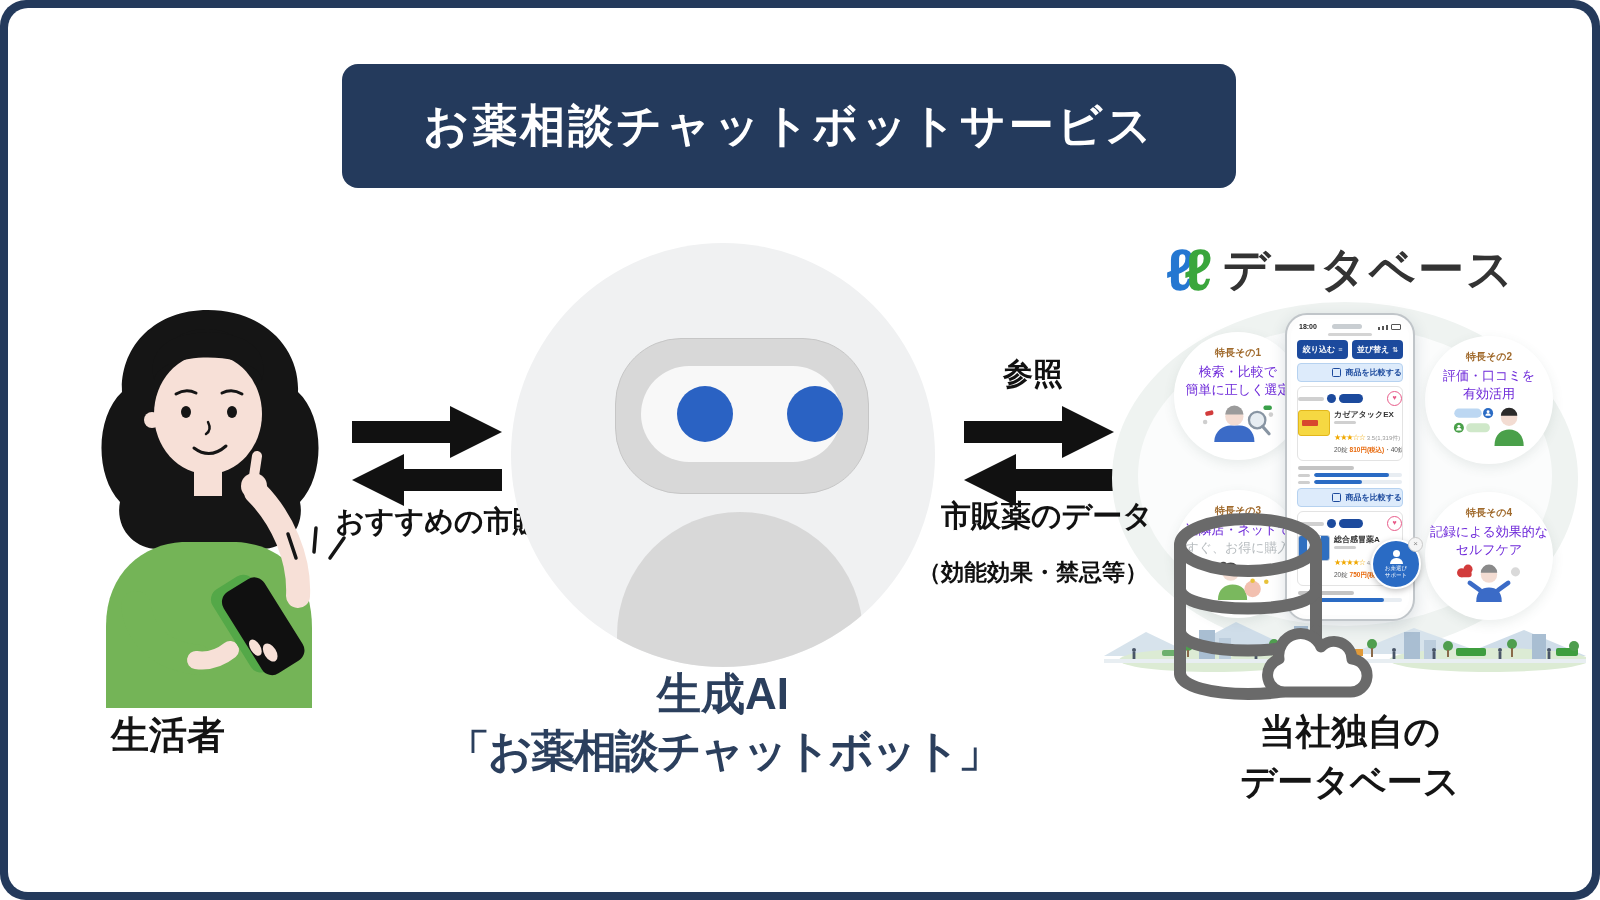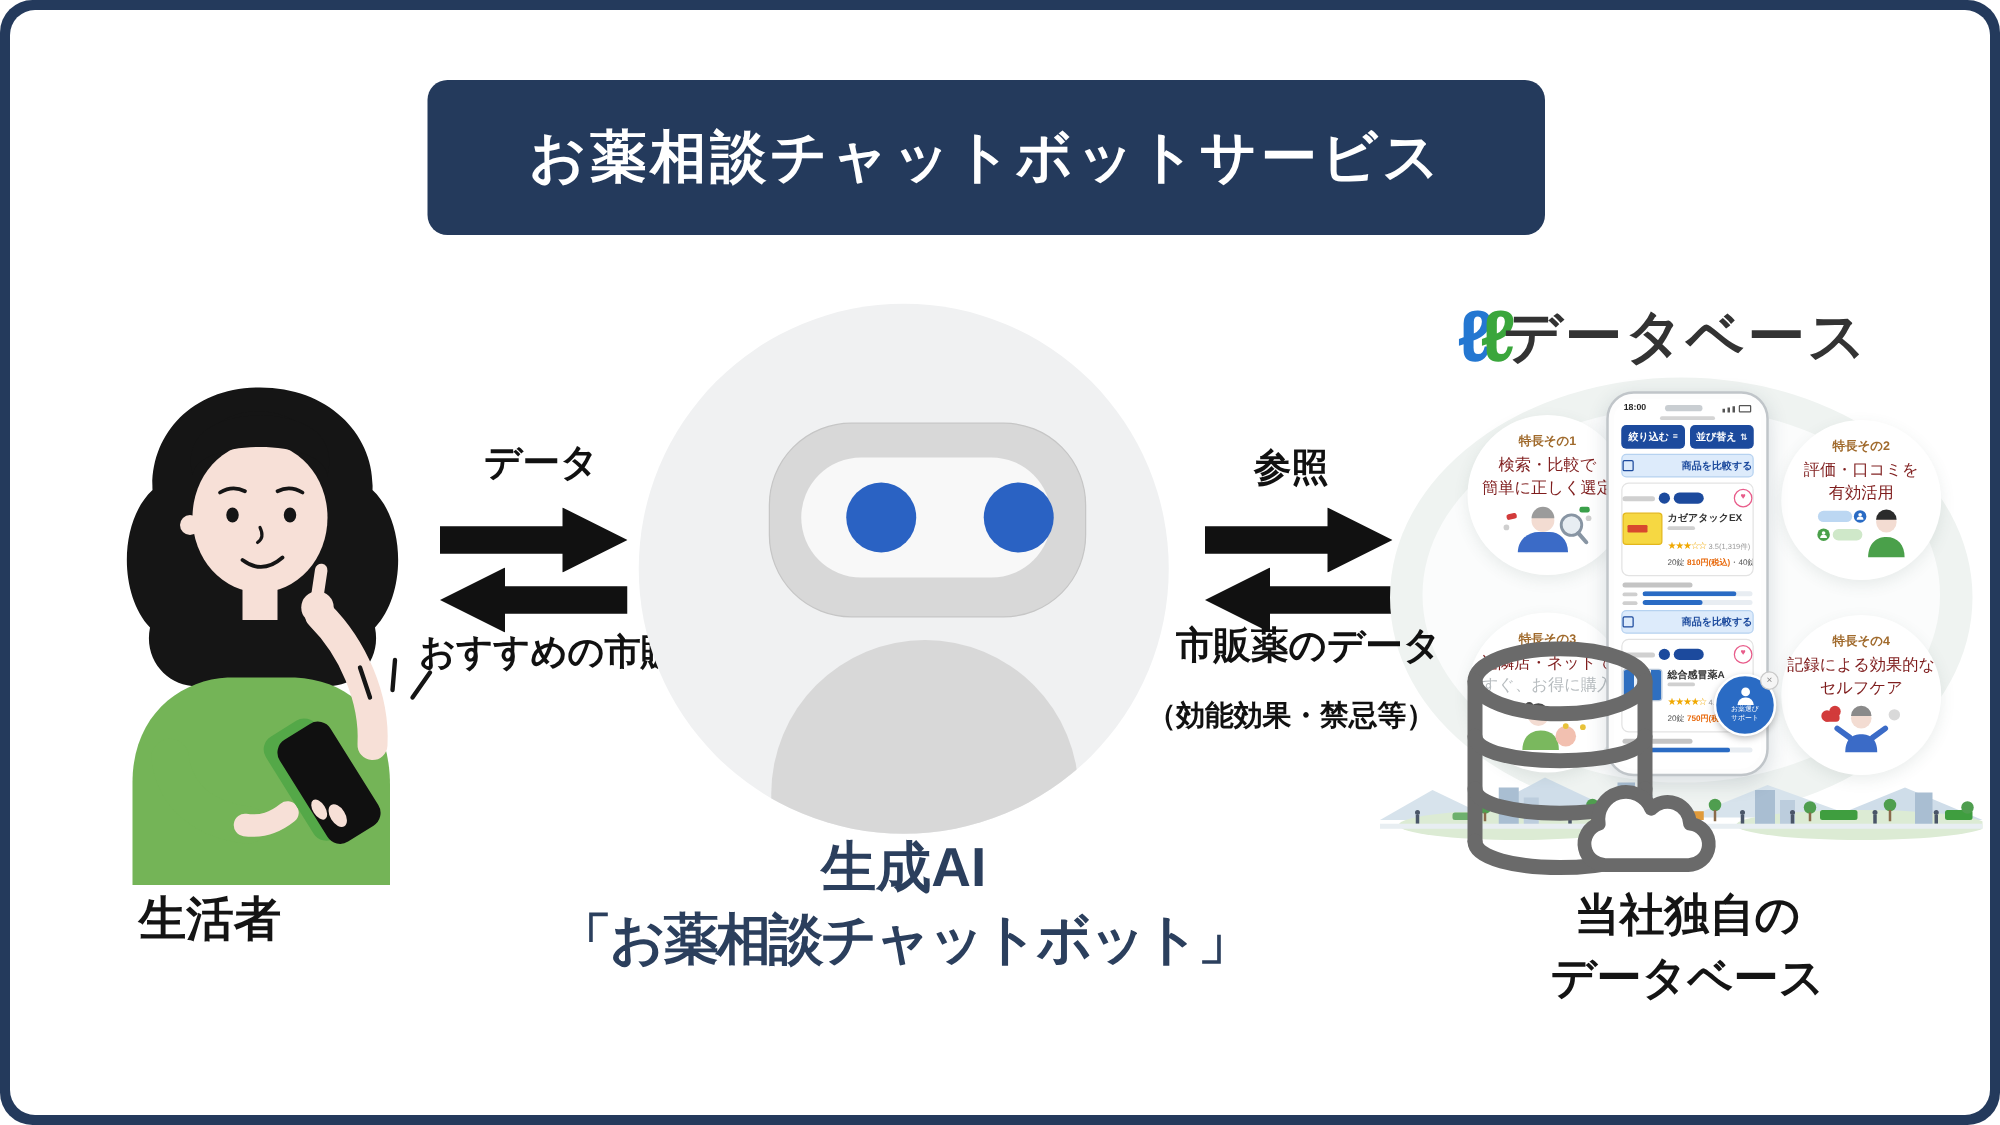--- a/index.html
+++ b/index.html
@@ -32,31 +32,31 @@
   .robot-head{position:absolute;left:104px;top:95px;width:252px;height:154px;background:#d8d8d8;border:1px solid #c6c6c6;border-radius:66px;}
   .robot-face{position:absolute;left:25px;top:27px;width:200px;height:96px;background:#f8f8f8;border-radius:48px;}
   .robot-eye{position:absolute;top:20px;width:56px;height:56px;border-radius:50%;background:#2a62c3;}
   .eye-l{left:36px;} .eye-r{left:146px;}
   .robot-body{position:absolute;left:106px;top:269px;width:246px;height:156px;background:#d8d8d8;border-radius:123px 123px 0 0;}
 
   
   .collage-bg{left:1104px;top:294px;width:466px;height:352px;border-radius:50%;background:#eff3f1;z-index:1;}
   .collage-bg-inner{left:1130px;top:318px;width:414px;height:300px;border-radius:50%;background:#fbfcfc;z-index:1;}
   .logo-row{left:1158px;top:226px;height:72px;display:flex;align-items:center;z-index:5;}
-  .logo-loops{font-size:58px;font-weight:700;font-style:italic;letter-spacing:-10px;line-height:1;}
+  .logo-loops{font-size:58px;font-weight:700;font-style:italic;letter-spacing:-10px;line-height:1;margin-right:20px;}
   .loop-b{color:#2477d1;} .loop-g{color:#3aa63c;}
   .brand-name{font-size:46px;font-weight:700;color:#333;letter-spacing:2px;}
 
   .feature-circle{
     width:128px;height:128px;border-radius:50%;background:#fff;
     box-shadow:0 4px 12px rgba(60,90,80,.10);z-index:3;
     display:flex;flex-direction:column;align-items:center;padding-top:14px;box-sizing:border-box;
   }
   .feat-tag{font-size:10px;font-weight:700;color:#a06a2c;margin-bottom:3px;}
-  .feat-line{font-size:13px;color:#7f1d1d;line-height:1.35;white-space:nowrap;}
+  .feat-line{font-size:13px;color:#6d28d9;line-height:1.35;white-space:nowrap;}
   .feat-line.muted{color:#b7bcbf;}
   .feat-art{margin-top:2px;}
 
   
   .phone{left:1277px;top:305px;width:130px;height:308px;background:#fdfdfd;border:2px solid #c0c5c9;
     border-radius:22px;box-shadow:0 5px 16px rgba(40,60,80,.16);z-index:4;box-sizing:border-box;}
   .screen{position:absolute;inset:4px;border-radius:17px;background:#fff;overflow:hidden;display:flex;flex-direction:column;}
   .status{display:flex;align-items:center;padding:4px 8px 0;}
   .time{font-size:7px;font-weight:700;color:#222;}
   .notch{flex:1;display:flex;justify-content:center;}
@@ -64,21 +64,21 @@
   .sysicons{display:flex;align-items:flex-end;gap:2px;}
   .bar1{width:2px;height:3px;background:#555;} .bar2{width:2px;height:4px;background:#555;} .bar3{width:2px;height:5px;background:#555;}
   .battery{width:8px;height:4px;border:1px solid #555;border-radius:1px;margin-left:1px;}
   .subhead{display:flex;justify-content:center;margin-top:3px;}
   .subhead i{width:44px;height:3px;background:#d4d4d4;border-radius:2px;}
   .btnrow{display:flex;gap:4px;padding:4px 6px 0;}
   .pbtn{flex:1;height:19px;background:#1c4a9d;border-radius:4px;color:#fff;font-size:8px;font-weight:700;
     display:flex;align-items:center;justify-content:center;gap:3px;}
   .pbtn .micn{font-size:7px;opacity:.9;}
   .compare{margin:4px 6px 0;height:17px;background:#ddebfb;border:1px solid #b6d2f0;border-radius:4px;
-    display:flex;align-items:center;justify-content:space-between;gap:4px;color:#1c4a9d;font-size:8px;font-weight:700;}
+    display:flex;align-items:center;justify-content:flex-end;gap:4px;color:#1c4a9d;font-size:8px;font-weight:700;}
   .cbx{width:7px;height:7px;border:1px solid #1c4a9d;border-radius:1.5px;}
   .card{margin:4px 6px 0;background:#fff;border:1px solid #e3e3e3;border-radius:6px;padding:4px 0 5px;}
   .card-top{display:flex;align-items:center;gap:3px;}
   .microbar{height:4px;background:#d0d0d0;border-radius:2px;}
   .mb26{width:26px;} 
   .pillrd{width:9px;height:9px;background:#1c4a9d;border-radius:50%;}
   .pilllg{width:24px;height:9px;background:#1c4a9d;border-radius:5px;}
   .heart{margin-left:auto;width:13px;height:13px;border:1px solid #e85c8a;border-radius:50%;
     color:#e85c8a;font-size:7px;line-height:12px;text-align:center;}
   .prod{display:flex;gap:4px;margin-top:4px;}
@@ -150,21 +150,20 @@
       <ellipse cx="-2" cy="30" rx="6" ry="10" fill="#f7e0d7"></ellipse>
     </g>
     <g stroke="#151515" stroke-width="3.5" stroke-linecap="round">
       <path d="M248 262 L240 238"></path>
       <path d="M266 256 L268 232"></path>
       <path d="M282 262 L296 242"></path>
     </g>
   </svg>
   <div class="abs big-label" style="left:55px;top:702px;width:210px;font-size:38px;">生活者</div>
 
-  <div class="abs flow-label" style="left:350px;top:342px;width:150px;font-size:30px;">データ</div>
   <div class="abs arrow" style="left:344px;top:398px;">
     <svg width="150" height="52" viewBox="0 0 150 52">
           <polygon points="0,15 98,15 98,0 150,26 98,52 98,37 0,37" fill="#111"></polygon>
         </svg>
   </div>
   <div class="abs arrow" style="left:344px;top:446px;">
     <svg width="150" height="52" viewBox="0 0 150 52">
           <polygon points="150,15 52,15 52,0 0,26 52,52 52,37 150,37" fill="#111"></polygon>
         </svg>
   </div>

